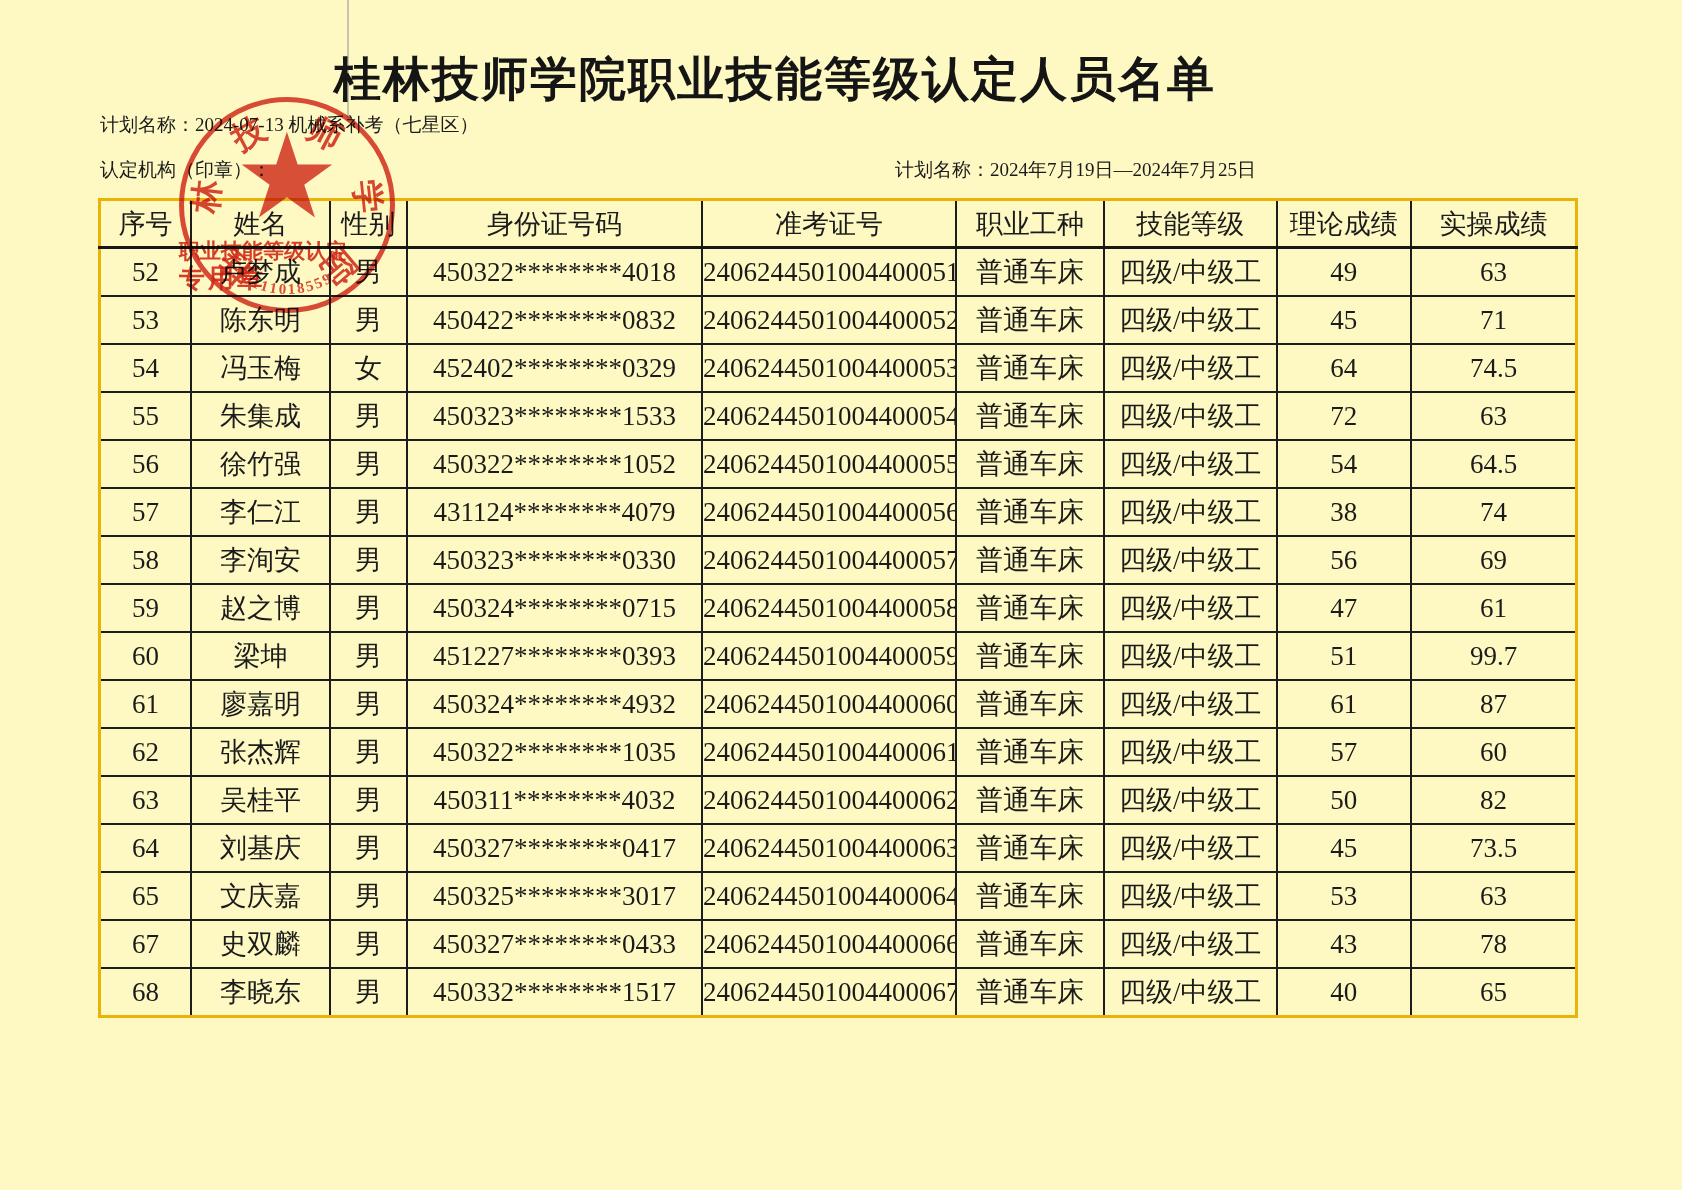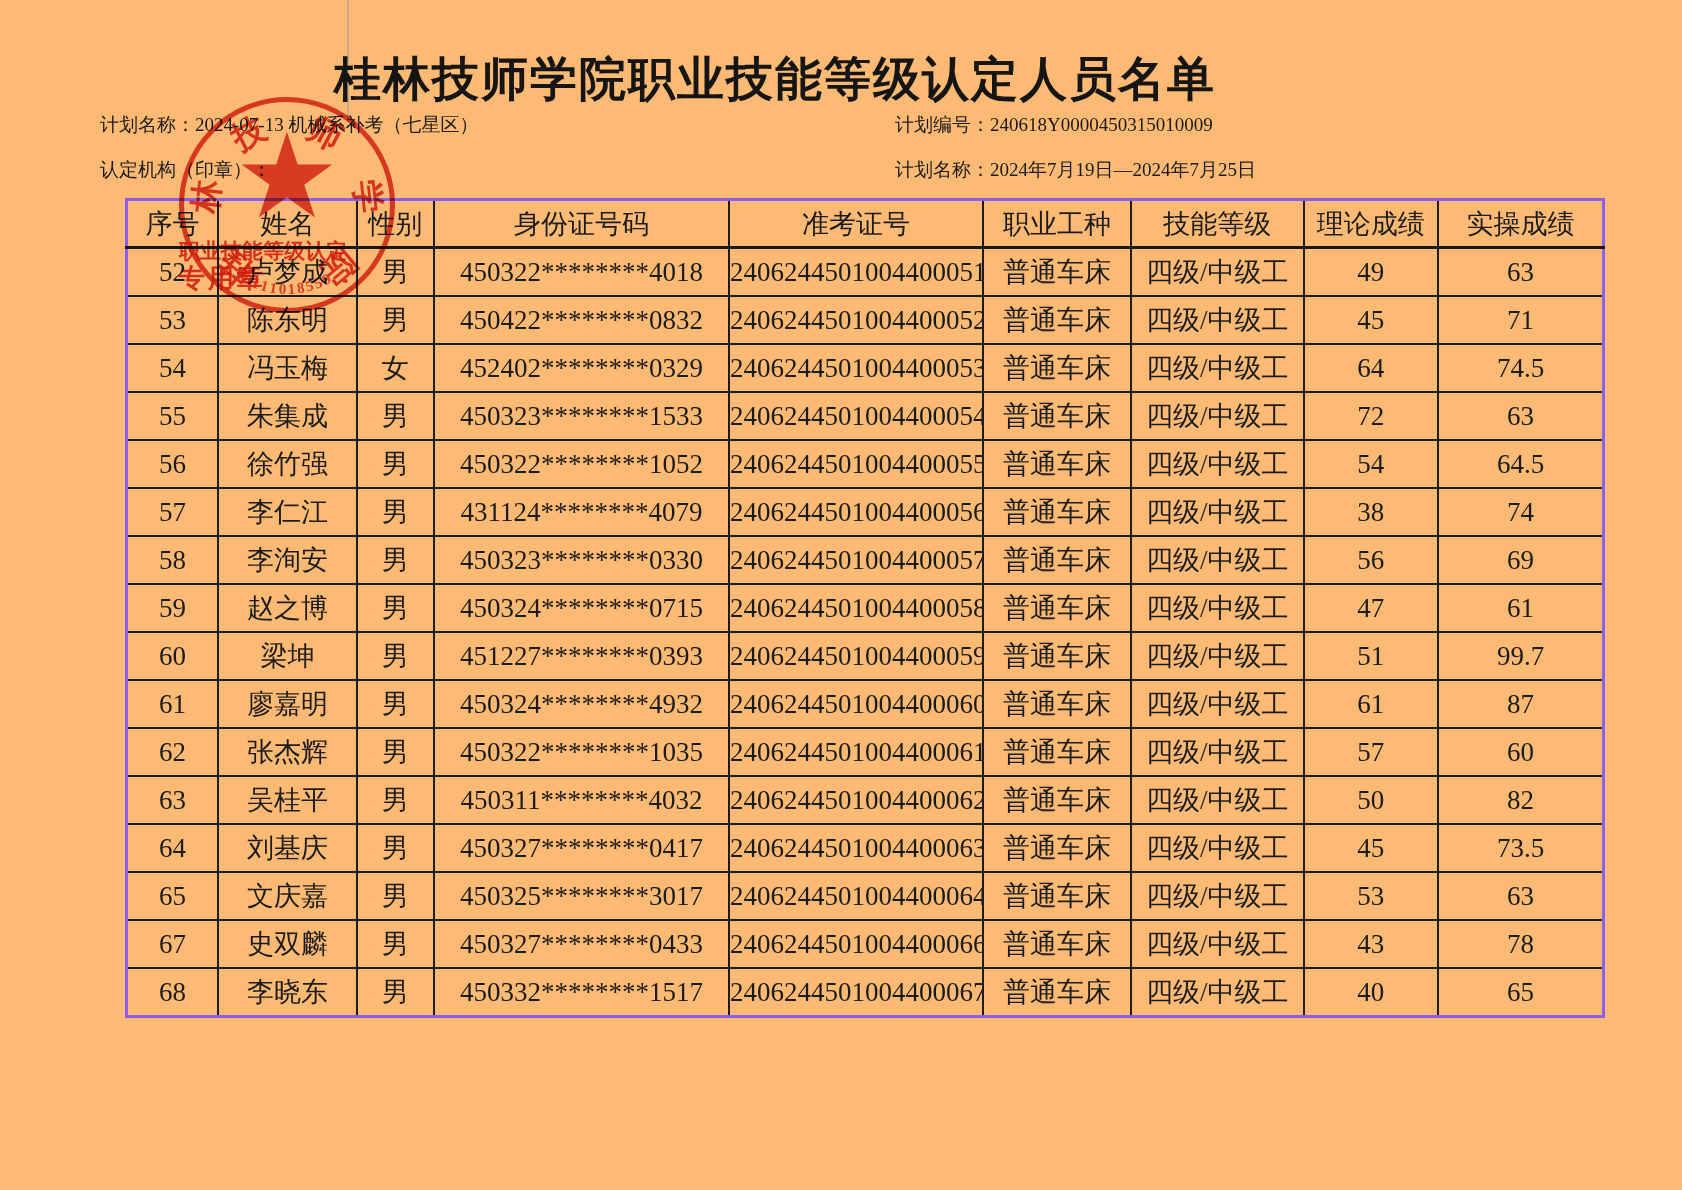--- a/index.html
+++ b/index.html
@@ -1,36 +1,35 @@
 <!DOCTYPE html>
 <html><head>
 <meta charset="utf-8">
 <style>
   html,body { margin:0; padding:0; background:#ffffff; }
   body { font-family: "Liberation Serif", "DejaVu Serif", serif; color:#1b1b1b; }
   #page {
     position:relative; width:1682px; height:1190px;
-    background:#fdba74; overflow:hidden;
+    background:#fef9c3; overflow:hidden;
   }
   .title {
     position:absolute; left:40px; top:48px; width:1470px;
     text-align:center; font-size:47px; font-weight:bold; letter-spacing:2px;
     color:#151515;
   }
   .meta { position:absolute; font-size:19px; color:#1a1a1a; white-space:nowrap; }
   .meta-plan-name { left:100px; top:112px; }
   .meta-plan-no   { left:895px; top:112px; }
   .meta-org       { left:100px; top:157px;font-family:Liberation Serif, serif; }
   .meta-publish   { left:895px; top:157px; }
 
   .table-wrap { position:absolute; left:98px; top:198px; width:1480px; }
   table.roster {
     border-collapse:collapse; table-layout:fixed; width:100%;
-    border:3px solid #8b5cf6;
-    margin-left:27px;
+    border:3px solid #eab308;
   }
   table.roster th, table.roster td {
     border:2px solid #1d1d1d; text-align:center; vertical-align:middle;
     padding:0; font-size:27px; color:#1b1b1b; overflow:hidden; white-space:nowrap;
   }
   table.roster thead th { height:45px; font-weight:normal; border-bottom:3px solid #171717; }
   table.roster tbody td { height:46px; }
   col.c-no   { width:6.2%; }
   col.c-name { width:9.4%; }
   col.c-sex  { width:5.2%; }
@@ -81,21 +80,20 @@
 <body>
 
 <div id="page">
 
   <div class="scan-artifact"></div>
 
   <div class="title">桂林技师学院职业技能等级认定人员名单</div>
 
   <div class="meta meta-plan-name"><span>计划名称：</span><span>2024-07-13 机械系补考（七星区）</span></div>
 
-  <div class="meta meta-plan-no"><span>计划编号：</span><span>240618Y0000450315010009</span></div>
 
   <div class="meta meta-org"><span>认定机构（印章）：</span></div>
 
   <div class="meta meta-publish"><span>计划名称：</span><span>2024年7月19日—2024年7月25日</span></div>
 
   <div class="table-wrap">
     <table class="roster">
       <colgroup>
         <col class="c-no">
           <col class="c-name">

